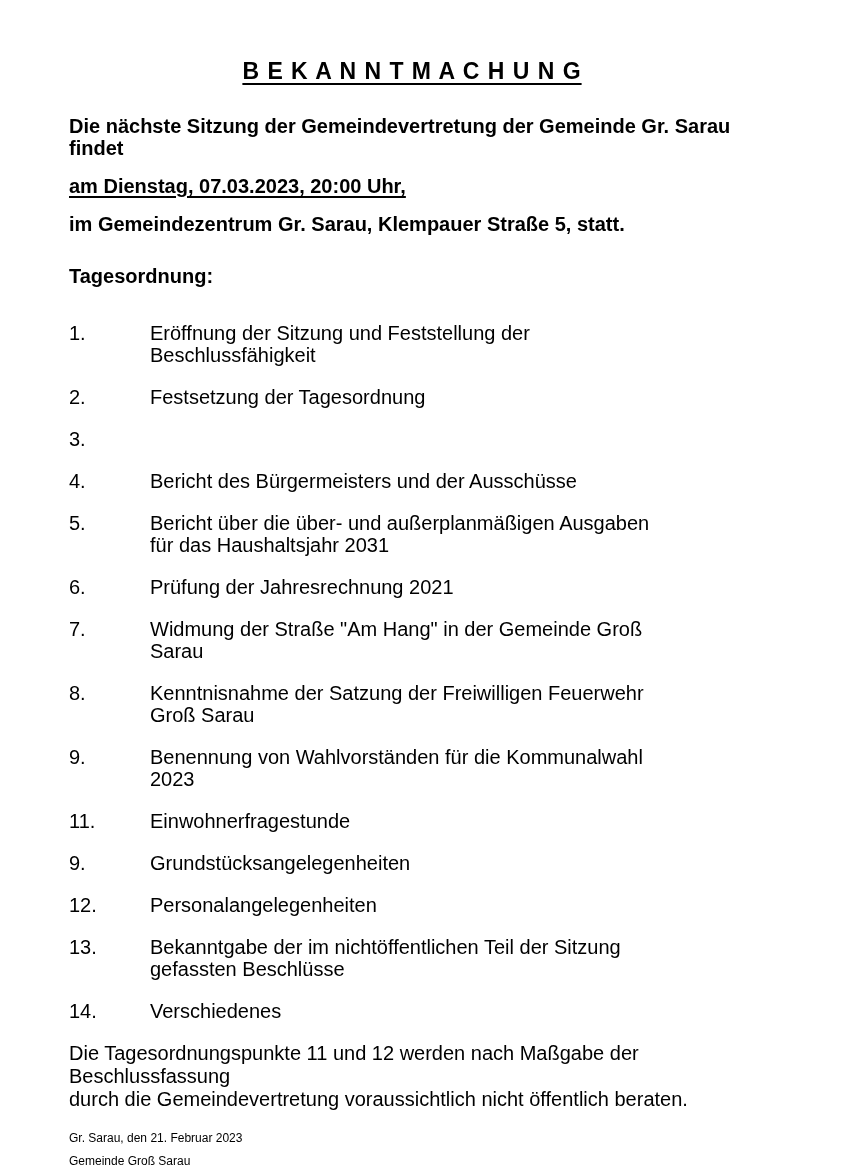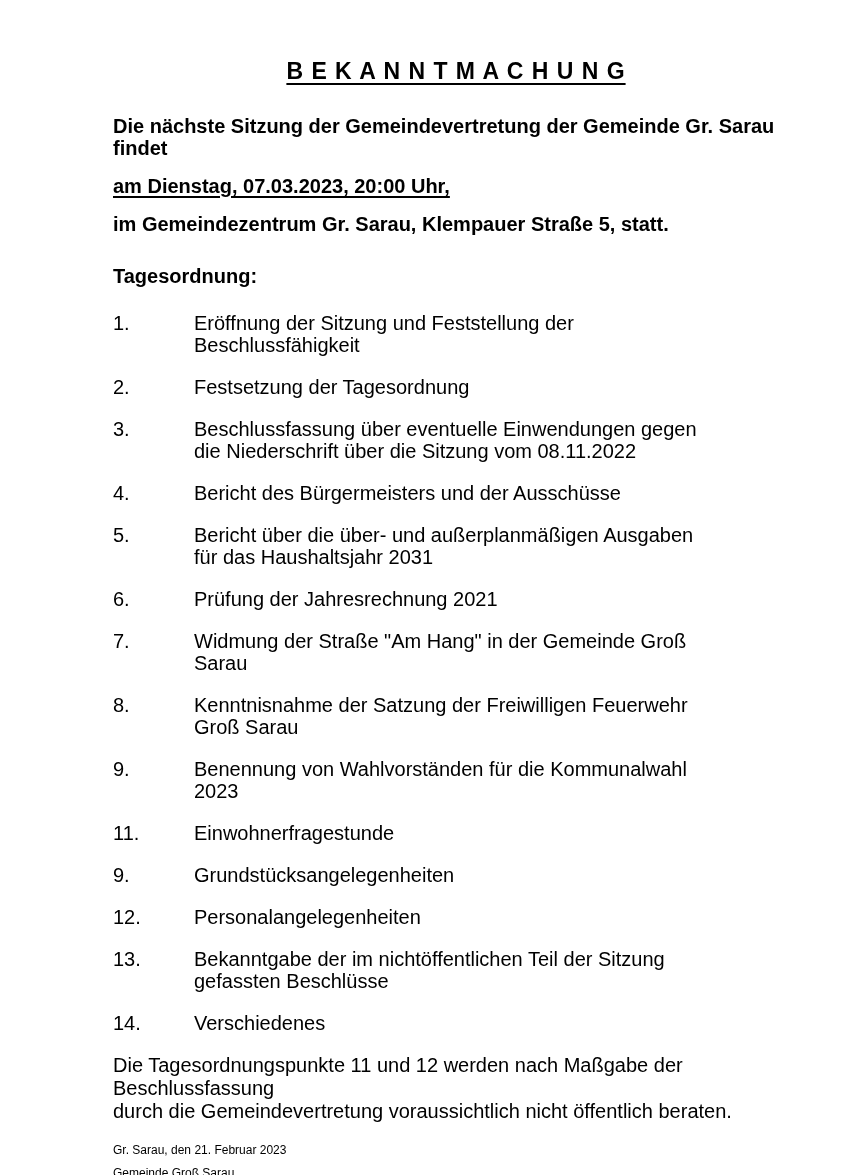--- a/index.html
+++ b/index.html
@@ -5,21 +5,21 @@
   * { margin: 0; padding: 0; box-sizing: border-box; }
   html, body { background: #ffffff; }
   body {
     font-family: "Liberation Sans", "DejaVu Sans", sans-serif;
     color: #000000;
   }
   .page {
     width: 816px;
     height: 1175px;
     background: #ffffff;
-    padding: 58px 61px 0 113px;
+    padding: 58px 61px 0 69px;
     overflow: hidden;
   }
   .content { width: 686px; }
   .doc-title {
     font-size: 23px;
     font-weight: 700;
     text-align: center;
     letter-spacing: 1px;
     text-decoration: underline;
     text-decoration-thickness: 2px;
@@ -38,21 +38,21 @@
   .intro-line.underlined {
     text-decoration: underline;
     text-decoration-thickness: 2px;
     text-underline-offset: 3px;
   }
   .agenda-heading {
     font-size: 20px;
     font-weight: 700;
     line-height: 22px;
     margin-top: 30px;
-    margin-bottom: 25px;
+    margin-bottom: 35px;
   }
   .agenda-item {
     display: flex;
     font-size: 20px;
     line-height: 22px;
     margin-bottom: 20px;
   }
   .agenda-item .num {
     flex: none;
     width: 81px;
@@ -91,22 +91,20 @@
         <span class="num">1.</span>
         <span class="txt">Eröffnung der Sitzung und Feststellung der
 Beschlussfähigkeit</span>
       </div>
       <div class="agenda-item">
         <span class="num">2.</span>
         <span class="txt">Festsetzung der Tagesordnung</span>
       </div>
       <div class="agenda-item">
         <span class="num">3.</span>
-        <span class="txt">Beschlussfassung über eventuelle Einwendungen gegen
-die Niederschrift über die Sitzung vom 08.11.2022</span>
       </div>
       <div class="agenda-item">
         <span class="num">4.</span>
         <span class="txt">Bericht des Bürgermeisters und der Ausschüsse</span>
       </div>
       <div class="agenda-item">
         <span class="num">5.</span>
         <span class="txt">Bericht über die über- und außerplanmäßigen Ausgaben
 für das Haushaltsjahr 2031</span>
       </div>

